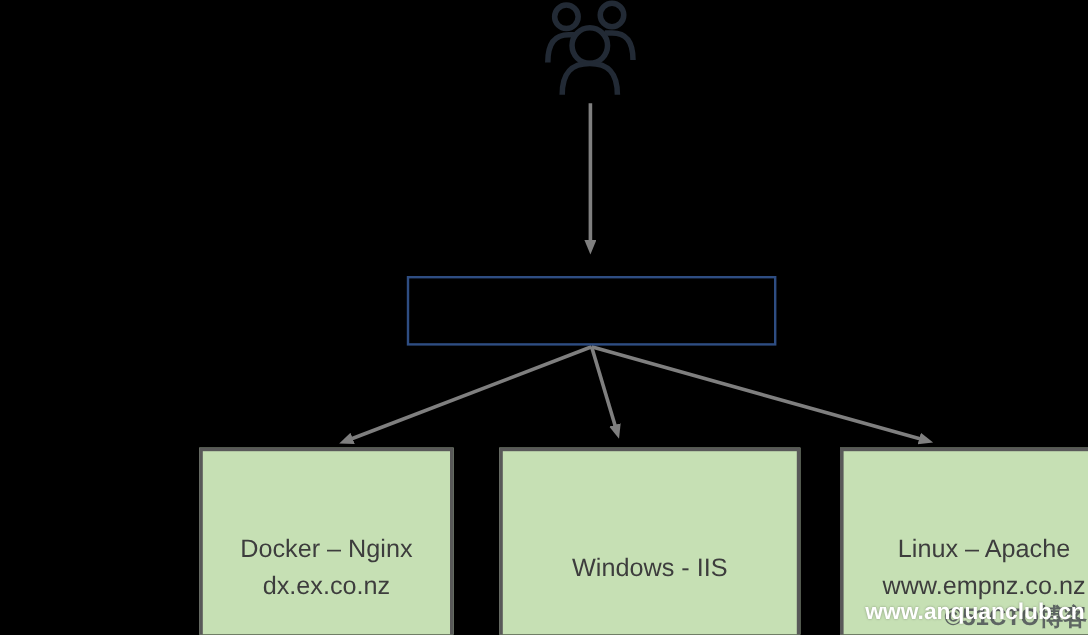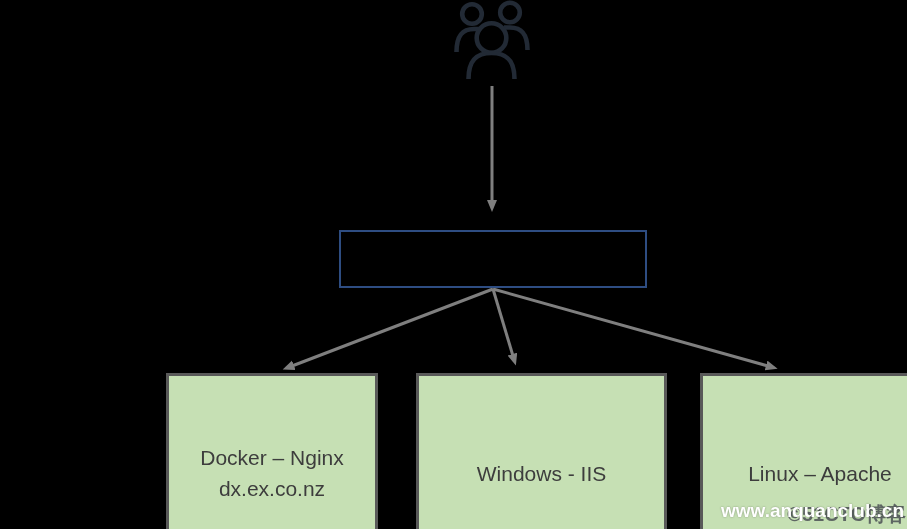--- a/index.html
+++ b/index.html
@@ -106,18 +106,19 @@
     <div class="server-title">Docker – Nginx</div>
     <div class="server-domain">dx.ex.co.nz</div>
   </div>
 
   <div id="server-2" class="server-box">
     <div class="server-title">Windows - IIS</div>
   </div>
 
   <div id="server-3" class="server-box">
     <div class="server-title">Linux – Apache</div>
+    <div class="server-domain">www.empnz.co.nz</div>
   </div>
 
   <div id="watermark-secondary">©51CTO博客</div>
   <div id="watermark-primary">www.anquanclub.cn</div>
 
 </div>
 
 </body></html>

